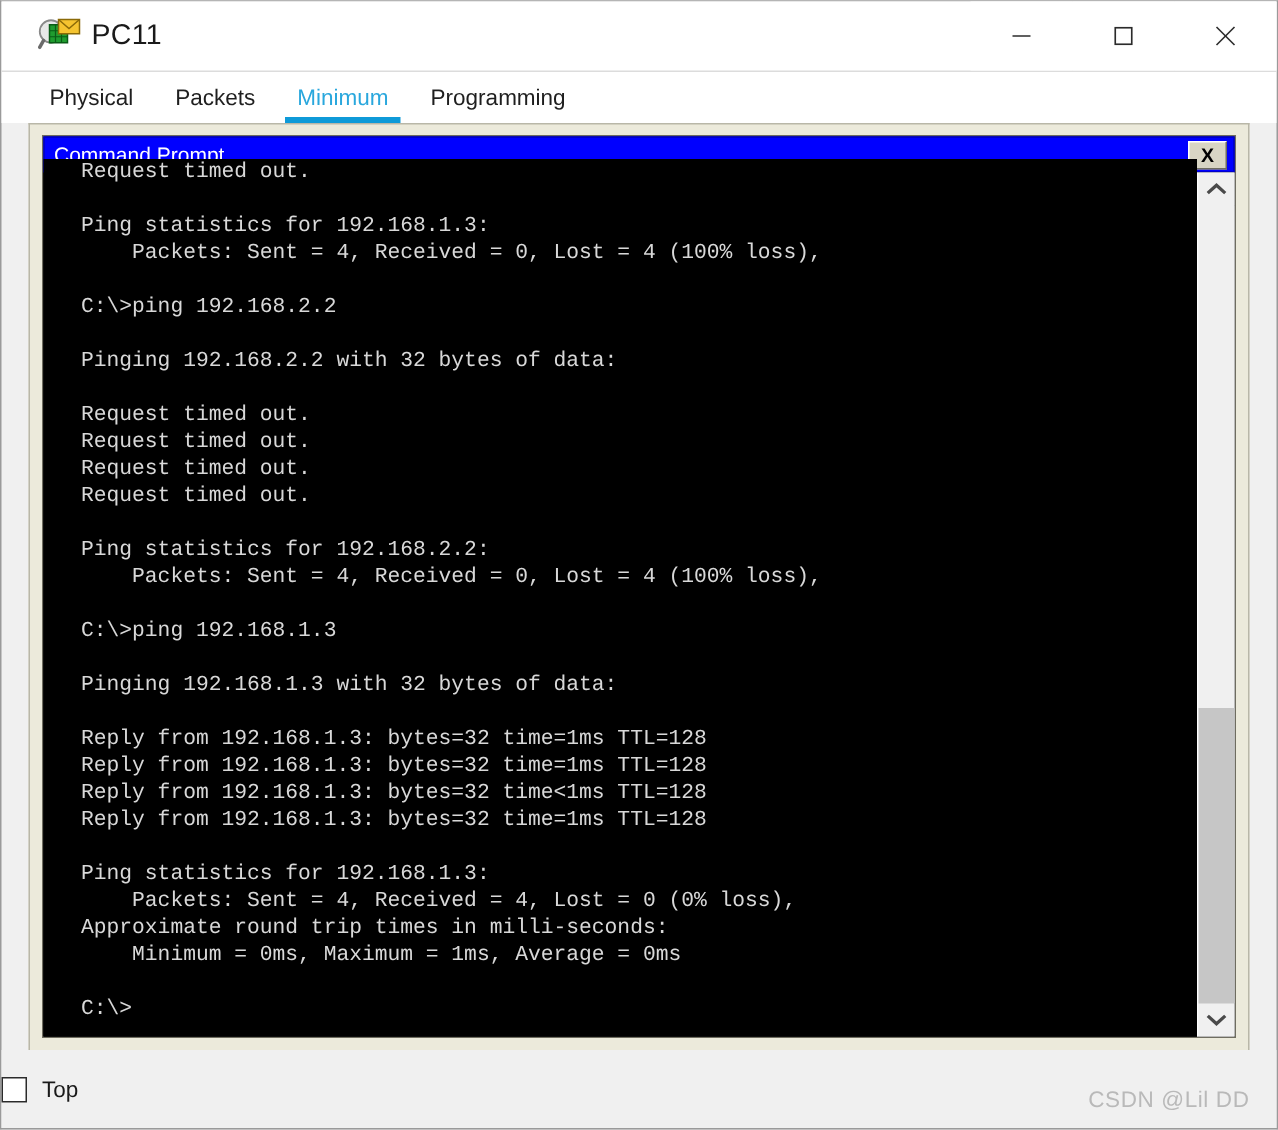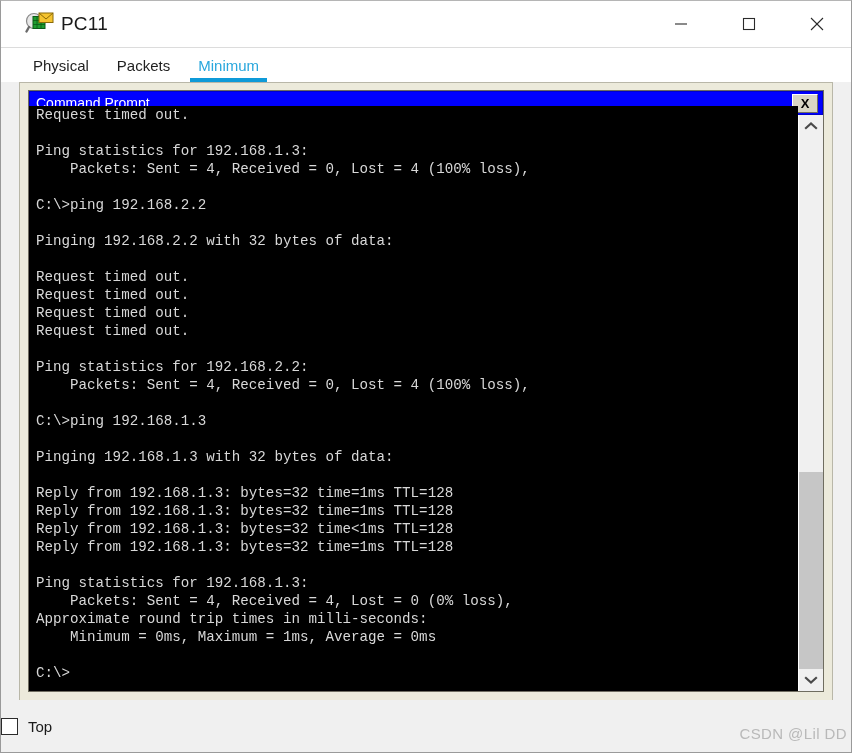--- a/index.html
+++ b/index.html
@@ -171,21 +171,21 @@
 
   #terminal-output {
     flex: 1;
     background: #000000;
     color: #d8d8d8;
     font-family: "Liberation Mono", "DejaVu Sans Mono", monospace;
     font-size: 14.2px;
     line-height: 18px;
     white-space: pre;
     overflow: hidden;
-    padding: 0 0 0 7px;
+    padding: 0 0 0 25px;
     margin-top: -9px;
     letter-spacing: 0px;
   }
 
   
   #terminal-scrollbar {
     width: 25px;
     min-width: 25px;
     background: #f0f0f0;
     display: flex;
@@ -240,21 +240,21 @@
   }
 
   #top-label {
     font-size: 15px;
     color: #1a1a1a;
     font-family: "Liberation Sans", sans-serif;
   }
 
   #watermark {
     position: absolute;
-    right: 4px;
+    right: 18px;
     bottom: 10px;
     color: #b9b9b9;
     font-size: 15px;
     font-family: "Liberation Sans", sans-serif;
     letter-spacing: 0.4px;
   }
 </style>
 </head>
 <body>
 
@@ -298,20 +298,21 @@
           <line x1="15" y1="3" x2="3" y2="15" stroke="#2b2b2b" stroke-width="1.1"></line>
         </svg>
       </button>
     </div>
   </div>
 
   <div id="tab-strip">
     <div class="tab">Physical</div>
     <div class="tab">Packets</div>
     <div class="tab active">Minimum</div>
+    <div class="tab">Programming</div>
   </div>
 
   <div id="content-panel">
 
     <div id="cmd-window">
 
       <div id="cmd-titlebar">
         <span id="cmd-title-text">Command Prompt</span>
         <div id="cmd-close-button">X</div>
       </div>

